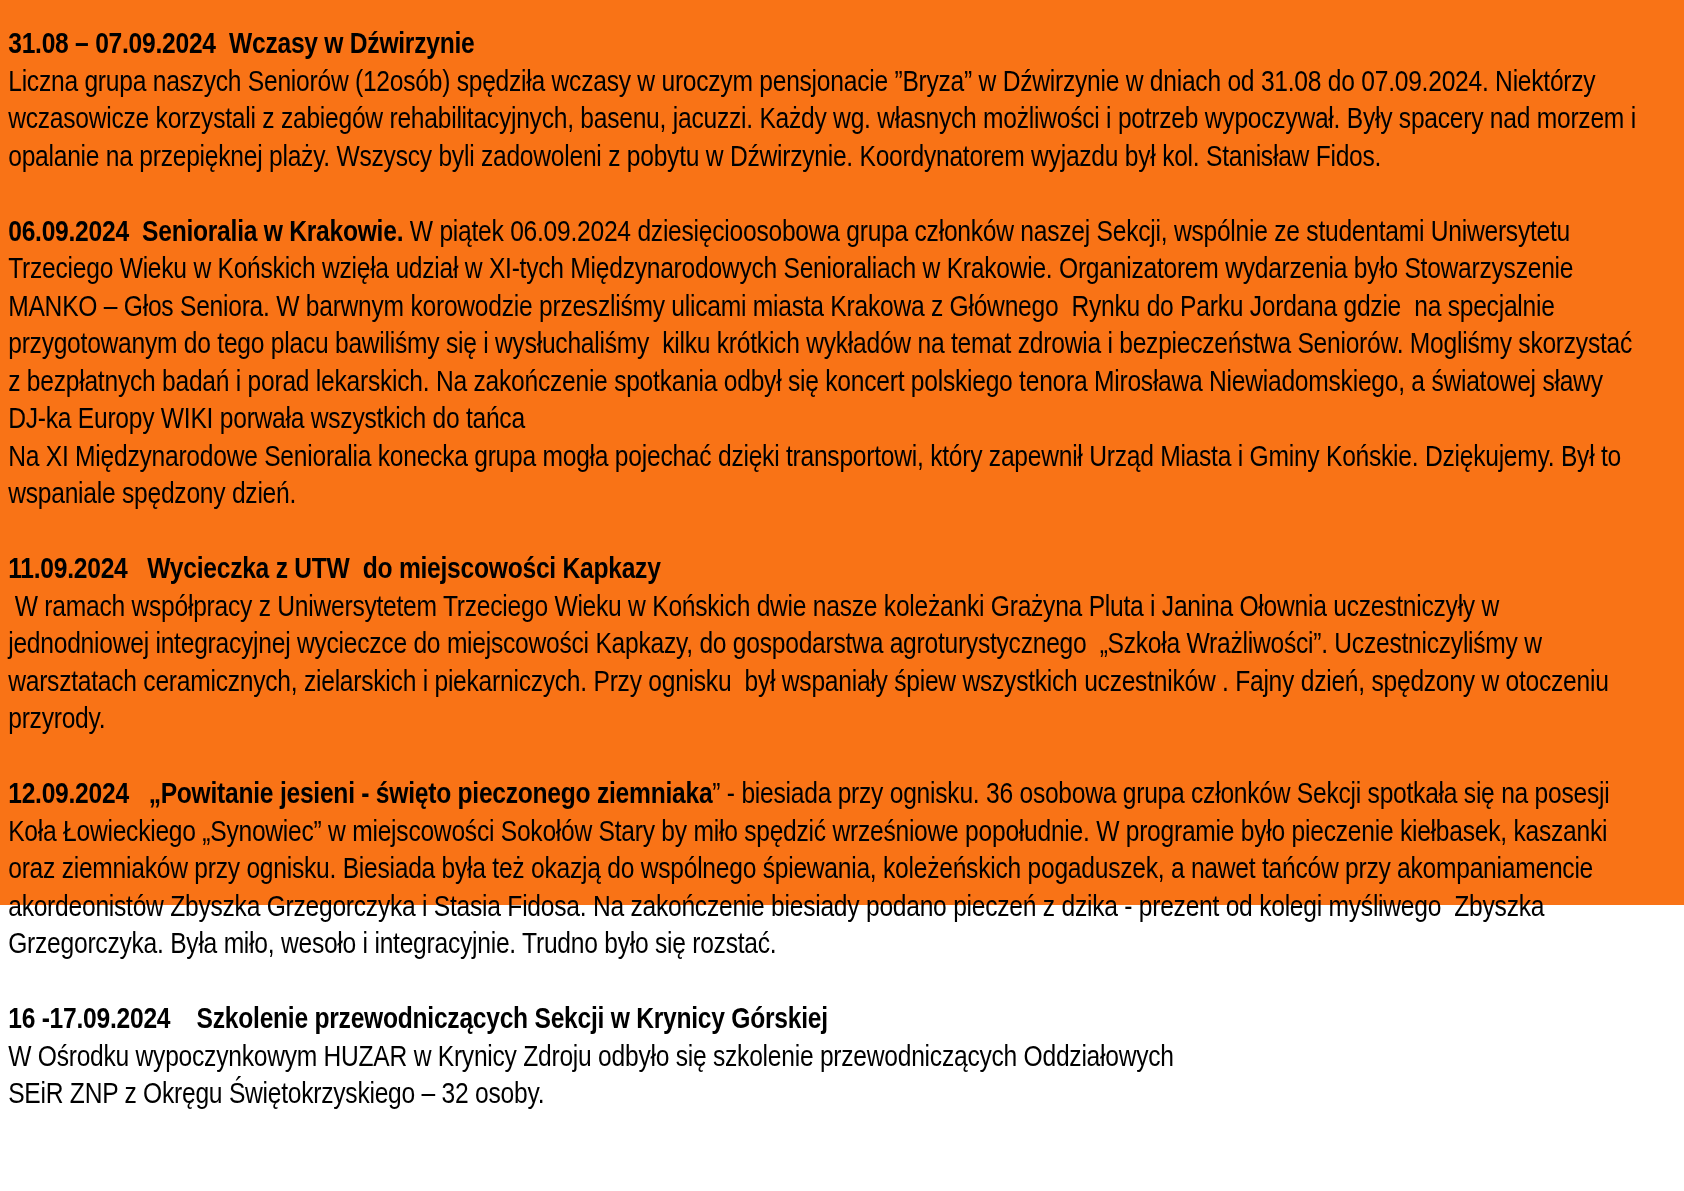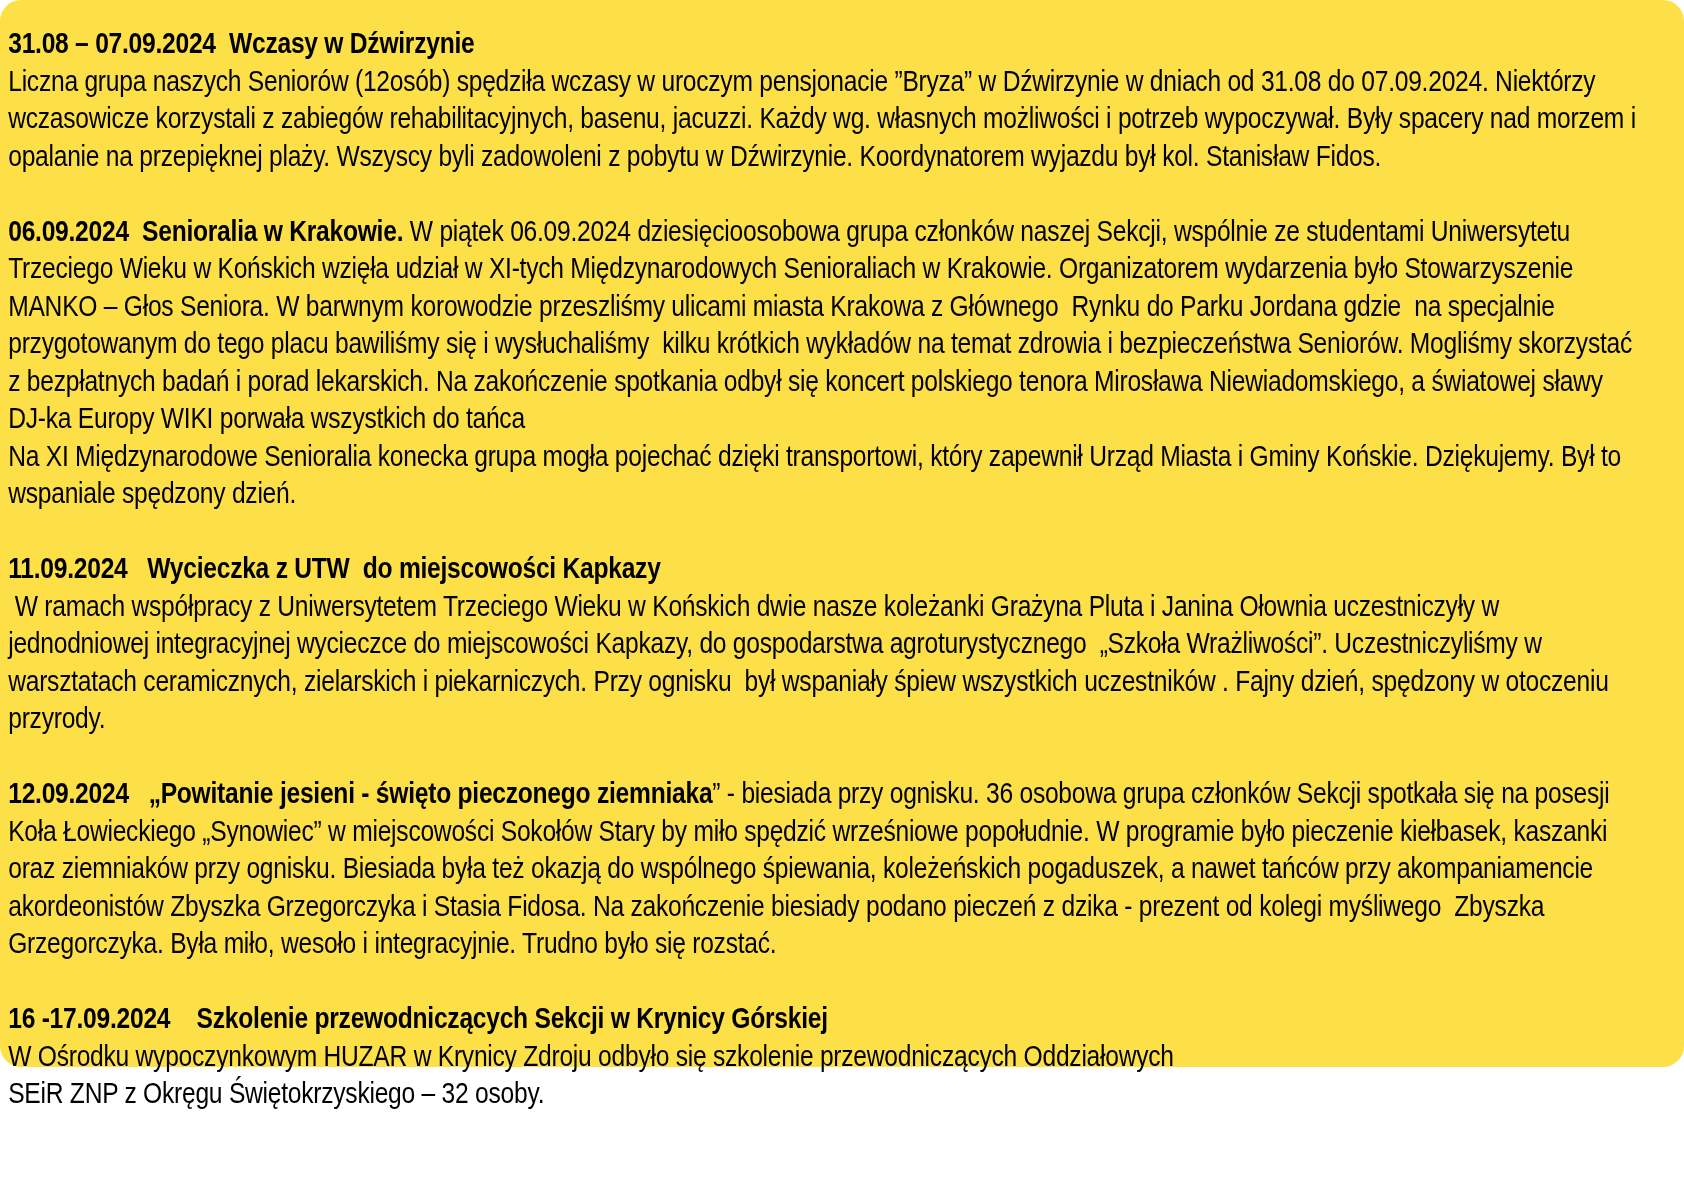--- a/index.html
+++ b/index.html
@@ -6,23 +6,22 @@
     margin: 0;
     padding: 0;
     background: #ffffff;
     width: 1684px;
     height: 1191px;
     overflow: hidden;
   }
   .page {
     position: relative;
     width: 1684px;
-    height: 1067px;
-    background: #fde047;
-    border-radius: 21px;
+    height: 905px;
+    background: #f97316;
   }
   
   .doc {
     box-sizing: border-box;
     width: 2053px;
     transform: scaleX(0.82);
     transform-origin: 0 0;
     padding: 24px 52px 0 10px;
     font-family: "Liberation Sans", sans-serif;
     font-size: 30px;

